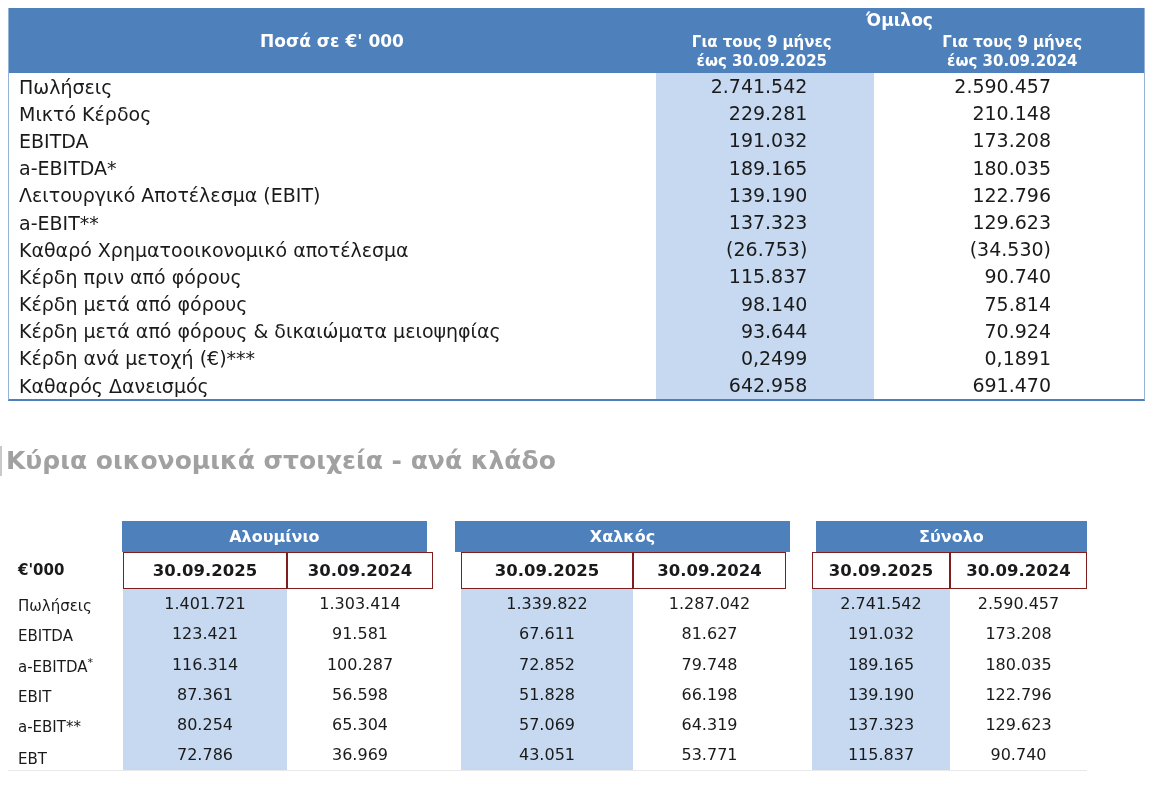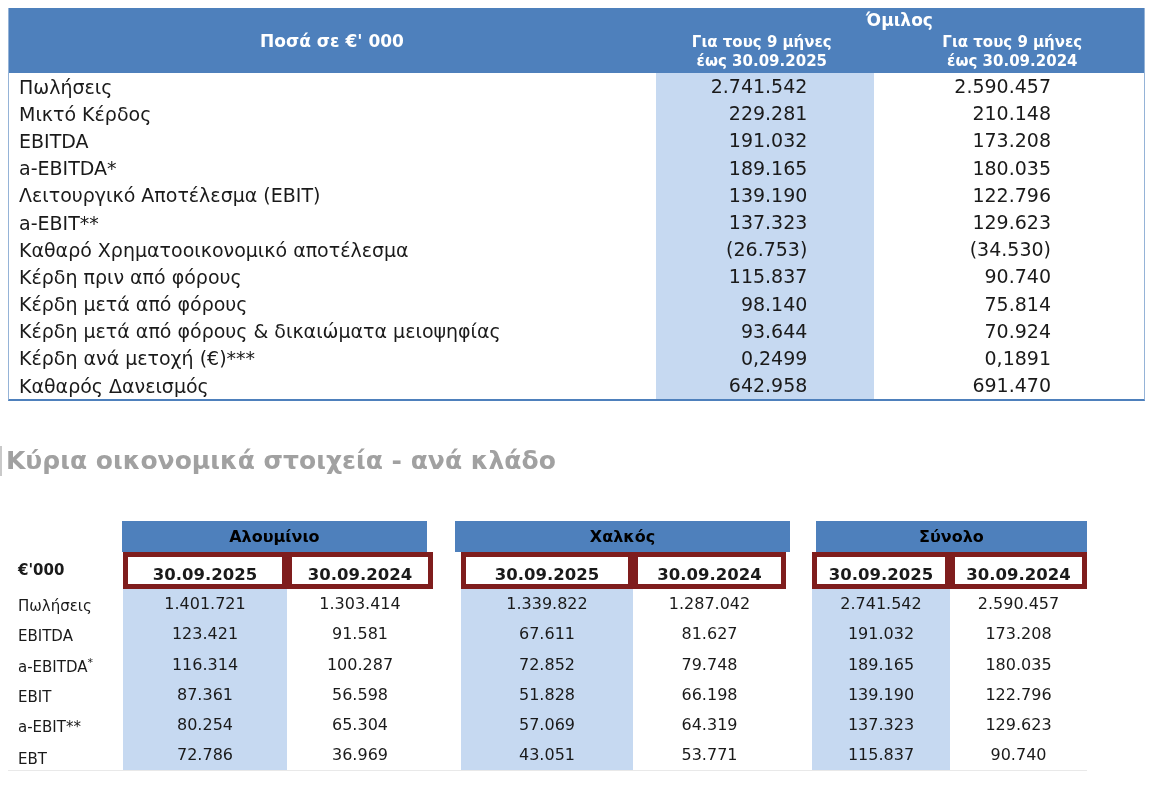--- a/index.html
+++ b/index.html
@@ -33,26 +33,26 @@
 
   
   .t2 { position:absolute; left:8px; top:521px; width:1079px; }
   .t2row { display:flex; }
   .c-label { width:115px; padding-left:10px; font-size:15px; white-space:nowrap; }
   .c-a25 { width:164px; } .c-a24 { width:146px; }
   .c-c25 { width:172px; } .c-c24 { width:153px; }
   .c-t25 { width:138px; } .c-t24 { width:137px; }
   .g1 { width:28px; } .g2 { width:26px; }
   .t2bars { height:31px; }
-  .bar { background:#4e80bc; color:#000000; font-weight:bold; font-size:16px;
+  .bar { background:#4e80bc; color:#ffffff; font-weight:bold; font-size:16px;
         text-align:center; line-height:31px; }
   .bar.alu { width:310px; } .bar.cop { width:340px; } .bar.tot { width:275px; }
   .t2headrow { height:37px; align-items:center; }
   .t2h { font-weight:bold; font-size:16.5px; text-align:center; line-height:35px;
-        border:5px solid #7f1d1d; align-self:stretch; background:#ffffff; }
+        border:1px solid #7f1d1d; align-self:stretch; background:#ffffff; }
   .t2unit { font-weight:bold; font-size:15px; line-height:37px; }
   .t2brow { height:30.3px; align-items:center; }
   .cell { font-weight:normal; font-size:16px; text-align:center; line-height:30.3px;
         align-self:stretch; white-space:nowrap; }
   .hl { background:#c6d9f1; }
   .c-label sup { font-size:11px; }
   .t2brow.last .cell, .t2brow.last .c-label, .t2brow.last .g1, .t2brow.last .g2
         { border-bottom:1px solid #e9e9e9; align-self:stretch; }
   .t2brow .c-label { line-height:30.3px; }
 </style>

